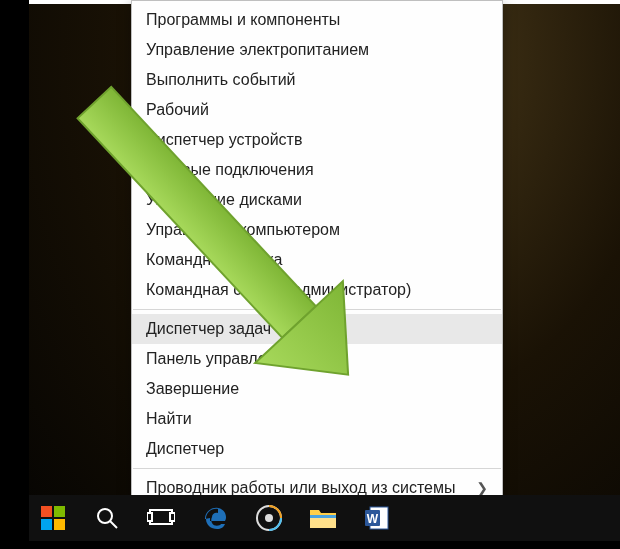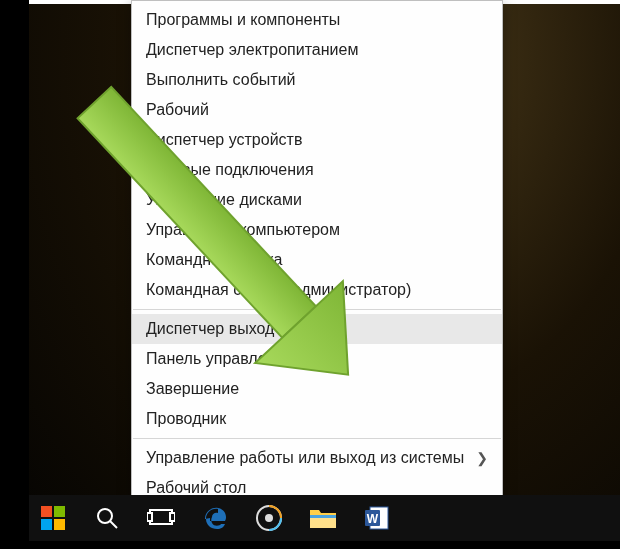--- a/index.html
+++ b/index.html
@@ -94,21 +94,21 @@
 
 <div class="viewport">
   <div class="frame"></div>
 
   <div class="context-menu">
 
     <div class="menu-item">
       <span>Программы и компоненты</span>
     </div>
     <div class="menu-item">
-      <span>Диспетчер электропитанием</span>
+      <span>Управление электропитанием</span>
     </div>
     <div class="menu-item">
       <span>Выполнить событий</span>
     </div>
     <div class="menu-item">
       <span>Рабочий</span>
     </div>
     <div class="menu-item">
       <span>Диспетчер устройств</span>
     </div>
@@ -124,36 +124,39 @@
     <div class="menu-item">
       <span>Командная строка</span>
     </div>
     <div class="menu-item">
       <span>Командная строка (администратор)</span>
     </div>
 
     <div class="menu-sep"></div>
 
     <div class="menu-item hover">
-      <span>Диспетчер выход</span>
+      <span>Диспетчер задач</span>
     </div>
     <div class="menu-item">
       <span>Панель управления</span>
     </div>
     <div class="menu-item">
       <span>Завершение</span>
     </div>
     <div class="menu-item">
-      <span>Проводник</span>
+      <span>Найти</span>
+    </div>
+    <div class="menu-item">
+      <span>Диспетчер</span>
     </div>
 
     <div class="menu-sep"></div>
 
     <div class="menu-item">
-      <span>Управление работы или выход из системы</span>
+      <span>Проводник работы или выход из системы</span>
       <span class="submenu-arrow">❯</span>
     </div>
     <div class="menu-item">
       <span>Рабочий стол</span>
     </div>
   </div>
 
   <div class="taskbar">
     <div class="tb-icon">
       <svg width="26" height="26" viewBox="0 0 26 26">

